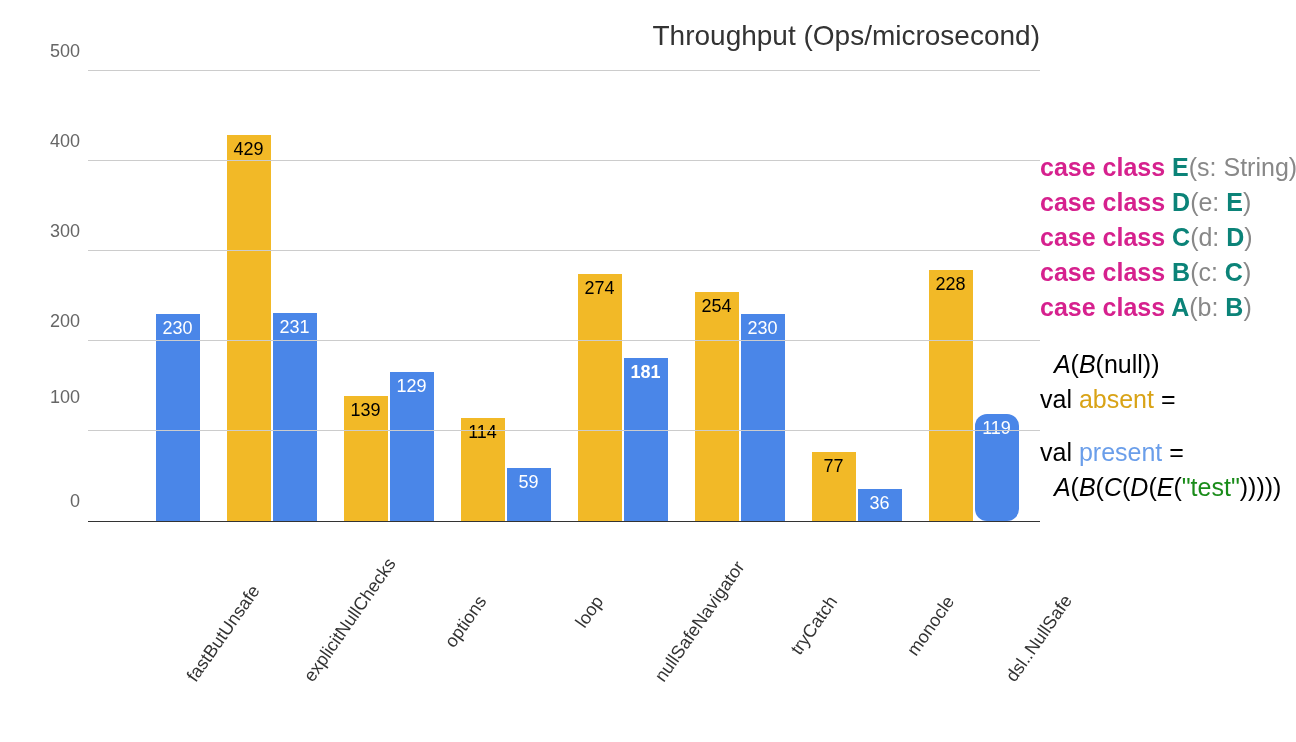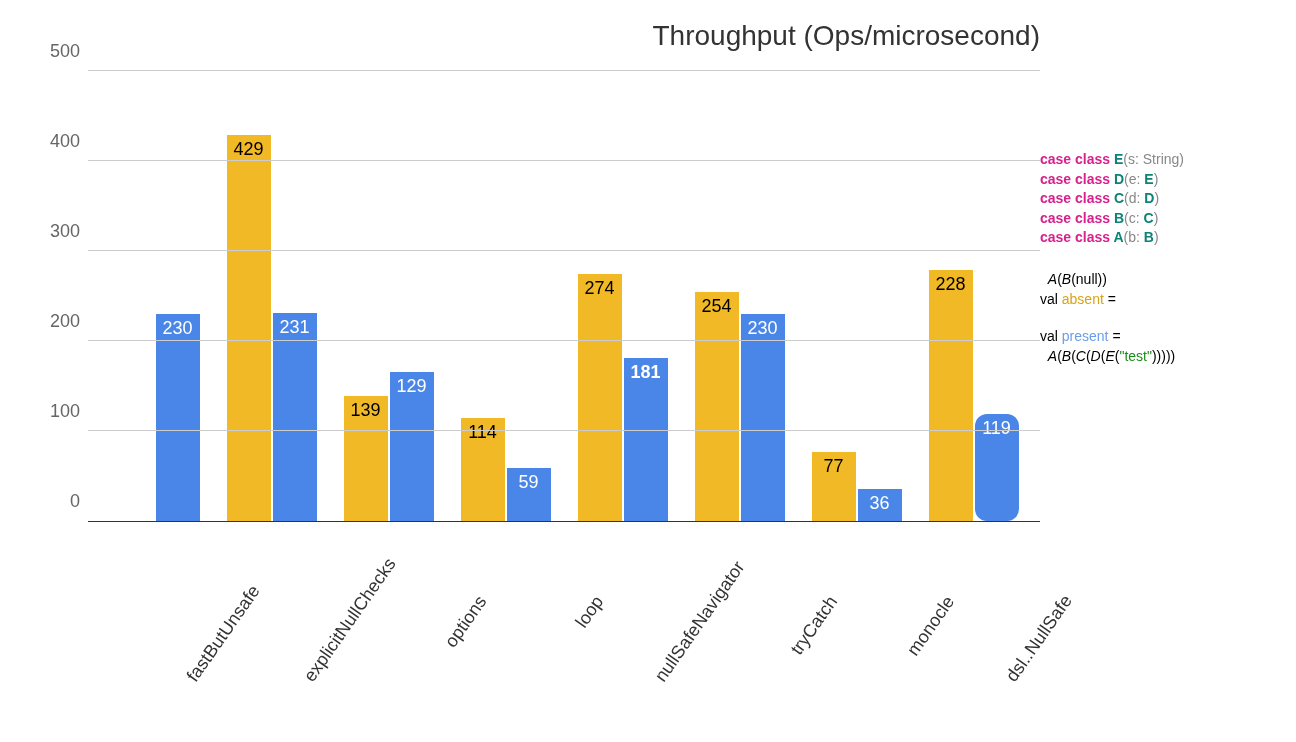--- a/index.html
+++ b/index.html
@@ -15,21 +15,21 @@
   .bars-row { position: absolute; left: 0; right: 0; bottom: 0; top: 0; display: flex; justify-content: space-around; padding: 0 8px; }
   .group { display: flex; align-items: flex-end; gap: 2px; width: 100px; justify-content: center; position: relative; }
   .bar { width: 44px; position: relative; }
   .bar.absent { background: #f2b927; }
   .bar.present { background: #4a86e8; }
   .bar .val { position: absolute; top: 4px; left: 50%; transform: translateX(-50%); font-size: 18px; white-space: nowrap; }
   .bar.absent .val { color: #000; }
   .bar.present .val { color: #fff; }
   .x-labels { display: flex; justify-content: space-around; padding: 0 8px; margin-left: 48px; margin-top: 8px; height: 140px; }
   .x-label { width: 100px; text-align: right; font-size: 18px; color: #333; transform: rotate(-55deg); transform-origin: top right; white-space: nowrap; position: relative; top: 10px; left: 35px; }
-  .legend { flex: 1; padding-top: 130px; font-size: 14px; line-height: 1.4; }
+  .legend { flex: 1; padding-top: 130px; font-size: 25px; line-height: 1.4; }
   .code-line { white-space: nowrap; }
   .kw { color: #d6218e; font-weight: bold; }
   .type { color: #0b8378; font-weight: bold; }
   .typeE { color: #0b8378; font-weight: bold; }
   .param { color: #888; }
   .absent-txt { color: #d9a316; }
   .present-txt { color: #6a9eea; }
   .ital { font-style: italic; }
   .str { color: #1a8c1a; }
   .legend-block2 { margin-top: 22px; }
@@ -37,21 +37,21 @@
 </style>
 </head>
 <body>
 
 <div class="container">
   <div class="chart-area">
     <div class="title">Throughput (Ops/microsecond)</div>
     <div class="plot-wrap">
       <div class="y-axis" id="y-axis">
           <div class="y-tick" style="bottom: 0px;">0</div>
-          <div class="y-tick" style="bottom: 90px;">100</div>
+          <div class="y-tick" style="bottom: 104px;">100</div>
           <div class="y-tick" style="bottom: 180px;">200</div>
           <div class="y-tick" style="bottom: 270px;">300</div>
           <div class="y-tick" style="bottom: 360px;">400</div>
           <div class="y-tick" style="bottom: 450px;">500</div>
         </div>
       <div class="plot" id="plot">
         <div class="bars-row" id="bars-row">
             <div class="group">
               <div style="width: 44px;"></div>
               <div class="bar present" style="height: 207px;">

